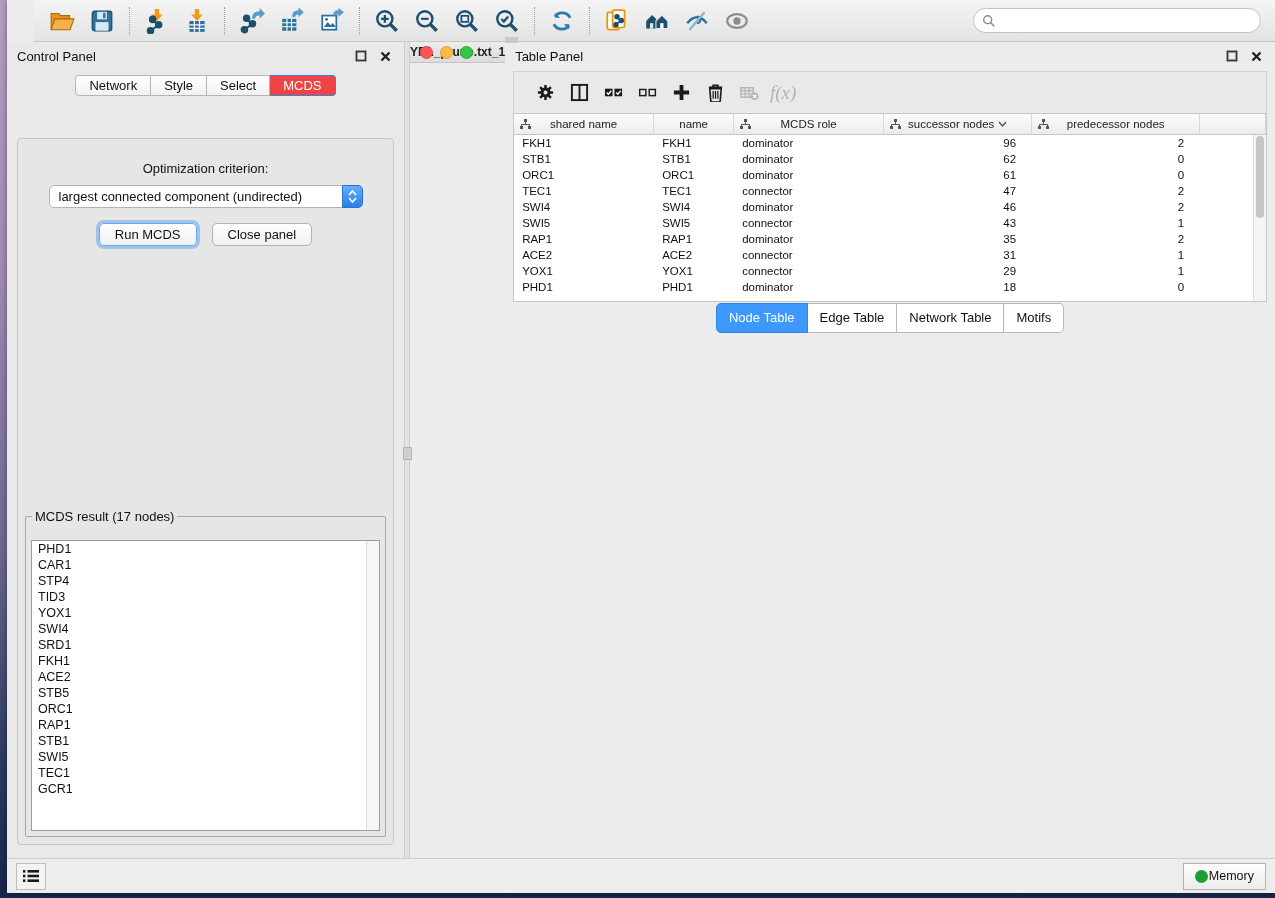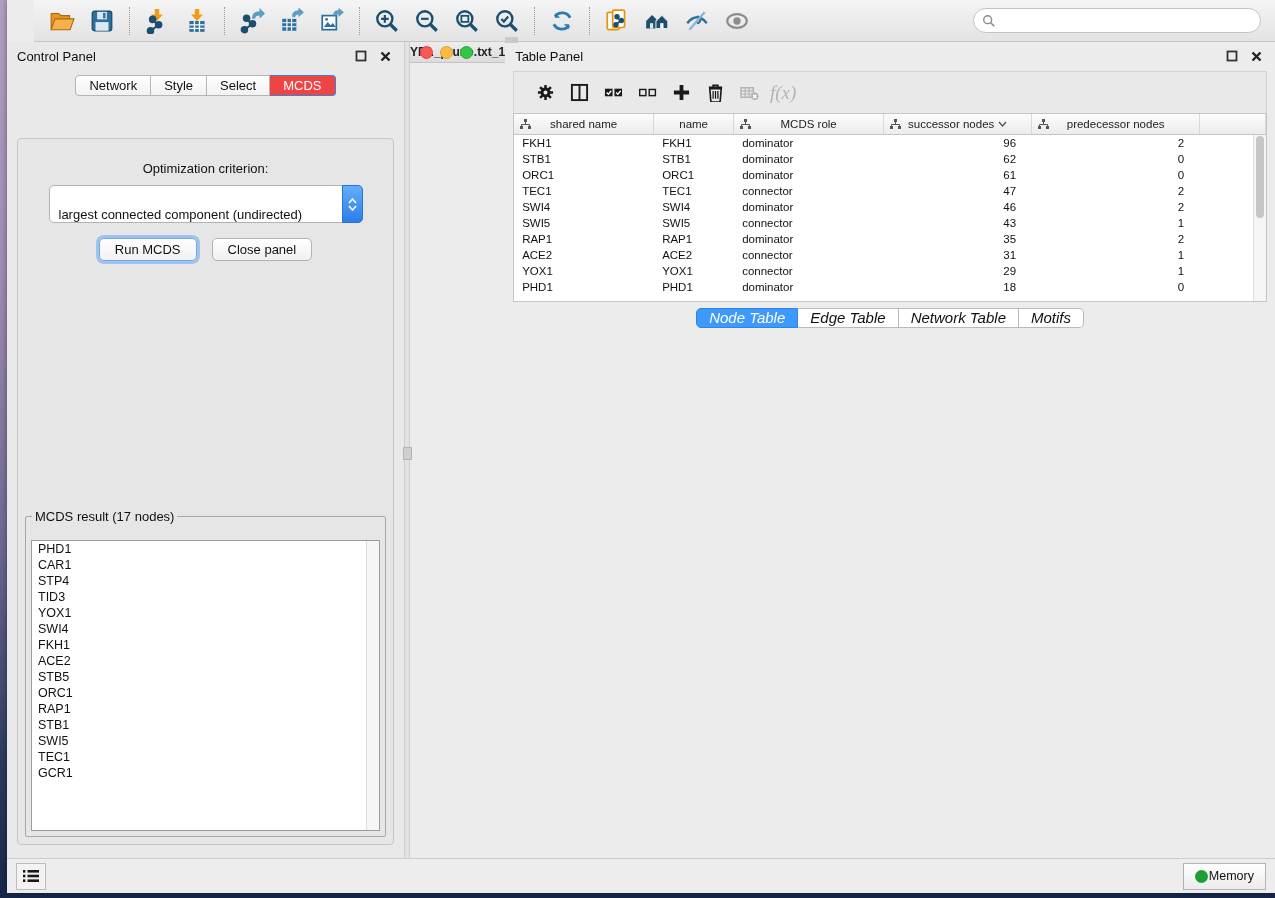--- a/index.html
+++ b/index.html
@@ -29,21 +29,21 @@
   .panel-head .spacer { flex:1; }
   .winbtn { width:18px; height:18px; display:flex; align-items:center; justify-content:center; margin-left:6px; }
   .cp-tabs { display:flex; justify-content:center; position:relative; z-index:2; margin-top:5px; }
   .cp-tab { height:21px; padding:0 13px; display:flex; align-items:center; font-size:13px; color:#111;
             background:linear-gradient(#ffffff,#f2f2f2); border:1px solid #b5b5b5; border-left:none; }
   .cp-tab:first-child { border-left:1px solid #b5b5b5; border-radius:4px 0 0 4px; }
   .cp-tab:last-child { border-radius:0 4px 4px 0; }
   .cp-tab.active { background:#ef4444; color:#fff; border-color:#2f85e0; }
   .cp-content { position:absolute; left:10px; right:10px; top:96px; bottom:13px; background:#e6e6e6; border:1px solid #c6c6c6; border-radius:4px; }
   .opt-label { text-align:center; margin-top:22px; font-size:13px; color:#111; }
-  .dropdown { margin:9px auto 11px; width:314px; height:38px; background:#fff; border:1px solid #b3b3b3; border-radius:5px; position:relative; display:flex; align-items:flex-end; font-size:13px; color:#111; padding-left:9px; }
+  .dropdown { margin:9px auto 11px; width:314px; height:23px; background:#fff; border:1px solid #b3b3b3; border-radius:5px; position:relative; display:flex; align-items:center; font-size:13px; color:#111; padding-left:9px; }
   .dd-arrows { position:absolute; right:-1px; top:-1px; bottom:-1px; width:21px; background:linear-gradient(#66aefc,#2b7ee9); border:1px solid #2b72cf; border-radius:0 5px 5px 0; display:flex; flex-direction:column; align-items:center; justify-content:center; gap:1px; }
   .btn-row { display:flex; justify-content:center; gap:15px; margin-top:15px; }
   .btn { height:23px; padding:0 15px; display:flex; align-items:center; font-size:13px; color:#111;
          background:linear-gradient(#ffffff,#f0f0f0); border:1px solid #b3b3b3; border-radius:5px; }
   .btn.focused { box-shadow:0 0 0 3px rgba(100,165,240,.55); border-color:#6ea9ea; }
   fieldset.mcds-group { position:absolute; left:7px; right:7px; top:370px; bottom:7px; border:1px solid #a8a8a8; border-radius:2px; margin:0; padding:0; }
   fieldset.mcds-group legend { font-size:13px; color:#111; margin-left:6px; padding:0 3px; }
   .listbox { position:absolute; left:5px; right:5px; top:16px; bottom:5px; background:#fff; border:1px solid #9c9c9c; overflow:hidden; }
   .listbox .sbtrack { position:absolute; right:0; top:0; bottom:0; width:13px; background:#f6f6f6; border-left:1px solid #ddd; }
   .mcds-item { font-size:12.5px; line-height:16px; padding-left:6px; color:#111; }
@@ -73,22 +73,22 @@
   .thead { display:flex; height:21px; background:linear-gradient(#fcfcfc,#ececec); border-bottom:1px solid #c6c6c6; }
   .th { position:relative; display:flex; align-items:center; justify-content:center; gap:4px; border-right:1px solid #d8d8d8; font-size:11.5px; color:#222; }
   .th .ticon { position:absolute; left:6px; top:5px; }
   .c0{width:140px;} .c1{width:80px;} .c2{width:150px;} .c3{width:148px;} .c4{width:168px;} .cfill{flex:1;}
   .trow { display:flex; height:16px; align-items:center; font-size:11.5px; color:#111; }
   .tcell { padding-left:8px; overflow:hidden; white-space:nowrap; }
   .tcell.c3, .tcell.c4 { text-align:right; padding-right:16px; padding-left:0; }
   .tv-scroll { position:absolute; right:0; top:21px; bottom:0; width:13px; background:#f5f5f5; border-left:1px solid #ddd; }
   .tv-thumb { margin:1px 2px; height:82px; background:#c6c6c6; border-radius:5px; }
   .tp-tabs { height:25px; display:flex; justify-content:center; align-items:center; margin-top:3px; flex:0 0 auto; }
-  .tp-tab { height:20px; padding:0 12px; display:flex; align-items:center; font-size:15px; color:#111;
-            background:#fff; border:1px solid #b9b9b9; border-left:none;font-style:italic; }
+  .tp-tab { height:30px; padding:0 12px; display:flex; align-items:center; font-size:13px; color:#111;
+            background:#fff; border:1px solid #b9b9b9; border-left:none; }
   .tp-tab:first-child { border-left:1px solid #b9b9b9; border-radius:5px 0 0 5px; }
   .tp-tab:last-child { border-radius:0 5px 5px 0; }
   .tp-tab.active { background:#3d99fb; color:#fff; border-color:#2f85e0; }
 
   
   .statusbar { position:absolute; left:0; right:0; bottom:0; height:35px; background:#ededed; border-top:1px solid #cdcdcd; display:flex; align-items:center; padding:0 9px; }
   .listbtn { width:30px; height:27px; background:#f3f3f3; border:1px solid #bcbcbc; display:flex; align-items:center; justify-content:center; }
   .membtn { margin-left:auto; height:27px; padding:0 11px; background:linear-gradient(#fefefe,#ececec); border:1px solid #b3b3b3; display:flex; align-items:center; gap:1px; font-size:12.5px; color:#111; }
   .memdot { width:13px; height:13px; border-radius:50%; }
 </style>
@@ -287,20 +287,21 @@
         </div>
         <fieldset class="mcds-group">
           <legend>MCDS result (17 nodes)</legend>
           <div class="listbox" id="mcds-list">
             <div class="mcds-item">PHD1</div>
               <div class="mcds-item">CAR1</div>
               <div class="mcds-item">STP4</div>
               <div class="mcds-item">TID3</div>
               <div class="mcds-item">YOX1</div>
               <div class="mcds-item">SWI4</div>
+              <div class="mcds-item">SRD1</div>
               <div class="mcds-item">FKH1</div>
               <div class="mcds-item">ACE2</div>
               <div class="mcds-item">STB5</div>
               <div class="mcds-item">ORC1</div>
               <div class="mcds-item">RAP1</div>
               <div class="mcds-item">STB1</div>
               <div class="mcds-item">SWI5</div>
               <div class="mcds-item">TEC1</div>
               <div class="mcds-item">GCR1</div>
               <div class="sbtrack"></div>

